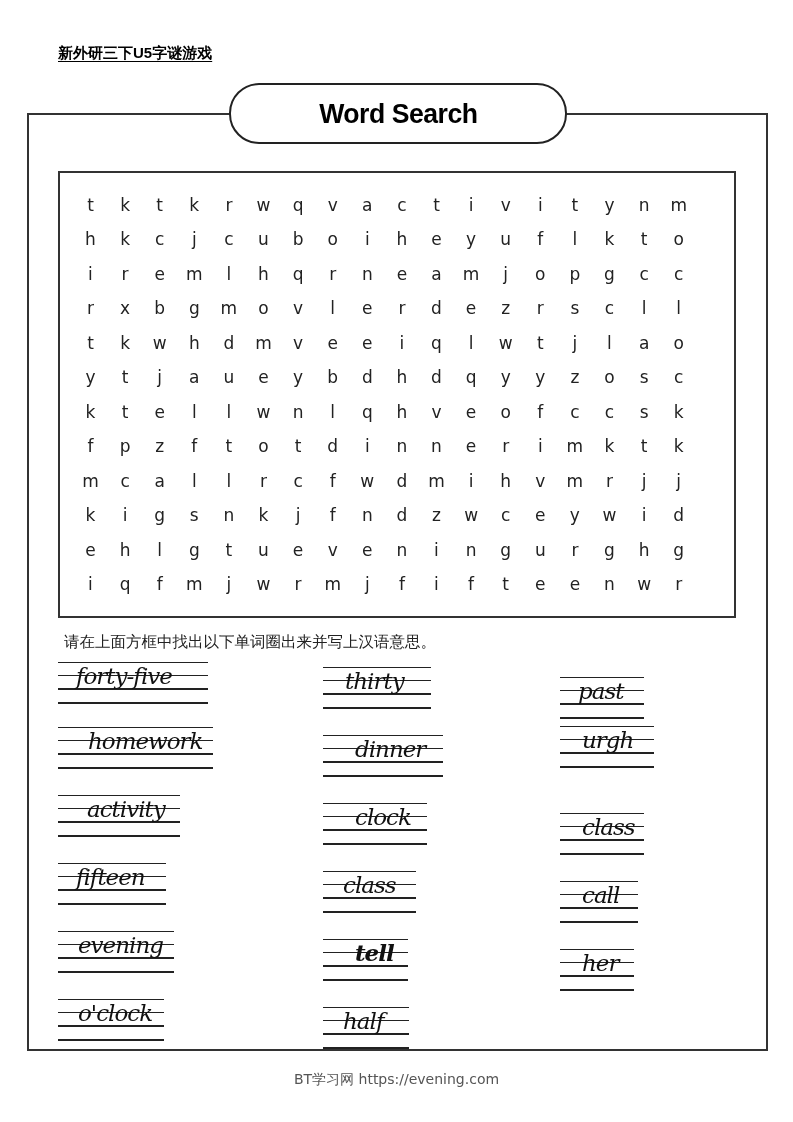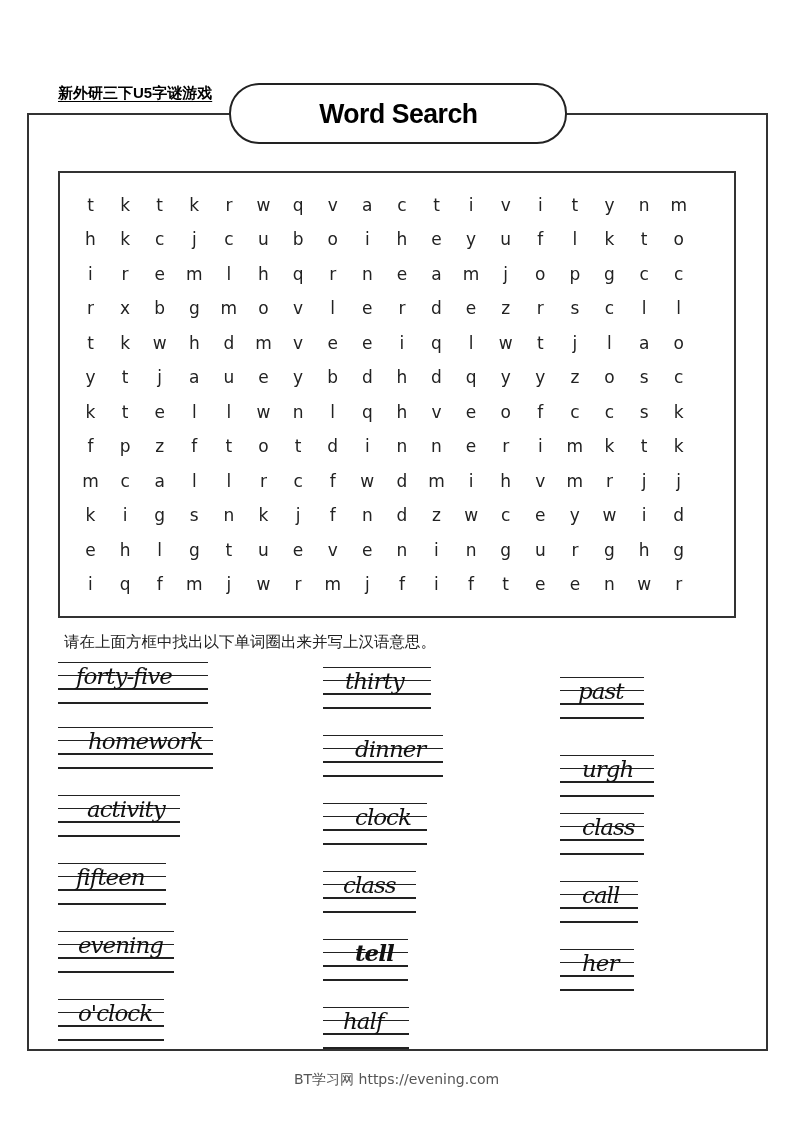--- a/index.html
+++ b/index.html
@@ -1,21 +1,21 @@
 <!DOCTYPE html>
 <html><head>
 <meta charset="utf-8">
 <style>
   html, body { margin: 0; padding: 0; background: #ffffff; }
   body { width: 793px; height: 1122px; position: relative; overflow: hidden;
          font-family: "DejaVu Sans", sans-serif; color: #111; }
 
   .doc-title { position: absolute; left: 58px; top: 44px; font-size: 15px; font-weight: bold;
                text-decoration: underline; text-underline-offset: 3px; letter-spacing: 0px;
-               font-family: "Liberation Sans", sans-serif; color: #000; margin-top: 40px; }
+               font-family: "Liberation Sans", sans-serif; color: #000; }
 
   .outer-frame { position: absolute; left: 27px; top: 113px; width: 741px; height: 938px;
                  border: 2px solid #333; box-sizing: border-box; }
 
   .title-pill { position: absolute; left: 229px; top: 83px; width: 338px; height: 61px;
                 border: 2px solid #222; border-radius: 30px; background: #fff; box-sizing: border-box;
                 display: flex; align-items: center; justify-content: center; }
   .title-pill span { font-family: "Liberation Sans", sans-serif; font-weight: bold; font-size: 28px;
                      letter-spacing: -0.5px; color: #000; transform: scaleX(0.95); }
 
@@ -382,21 +382,21 @@
       <div class="hw-line l4"></div>
       <span class="hw-word" style="left: 20px;">half</span>
     </div>
     <div class="hw-block" style="left: 560px; top: 677px; width: 84px;">
       <div class="hw-line l1"></div>
       <div class="hw-line l2"></div>
       <div class="hw-line l3"></div>
       <div class="hw-line l4"></div>
       <span class="hw-word" style="left: 18px;">past</span>
     </div>
-    <div class="hw-block" style="left: 560px; top: 755px; width: 94px;">
+    <div class="hw-block" style="left: 560px; top: 726px; width: 94px;">
       <div class="hw-line l1"></div>
       <div class="hw-line l2"></div>
       <div class="hw-line l3"></div>
       <div class="hw-line l4"></div>
       <span class="hw-word" style="left: 22px;">urgh</span>
     </div>
     <div class="hw-block" style="left: 560px; top: 813px; width: 84px;">
       <div class="hw-line l1"></div>
       <div class="hw-line l2"></div>
       <div class="hw-line l3"></div>

